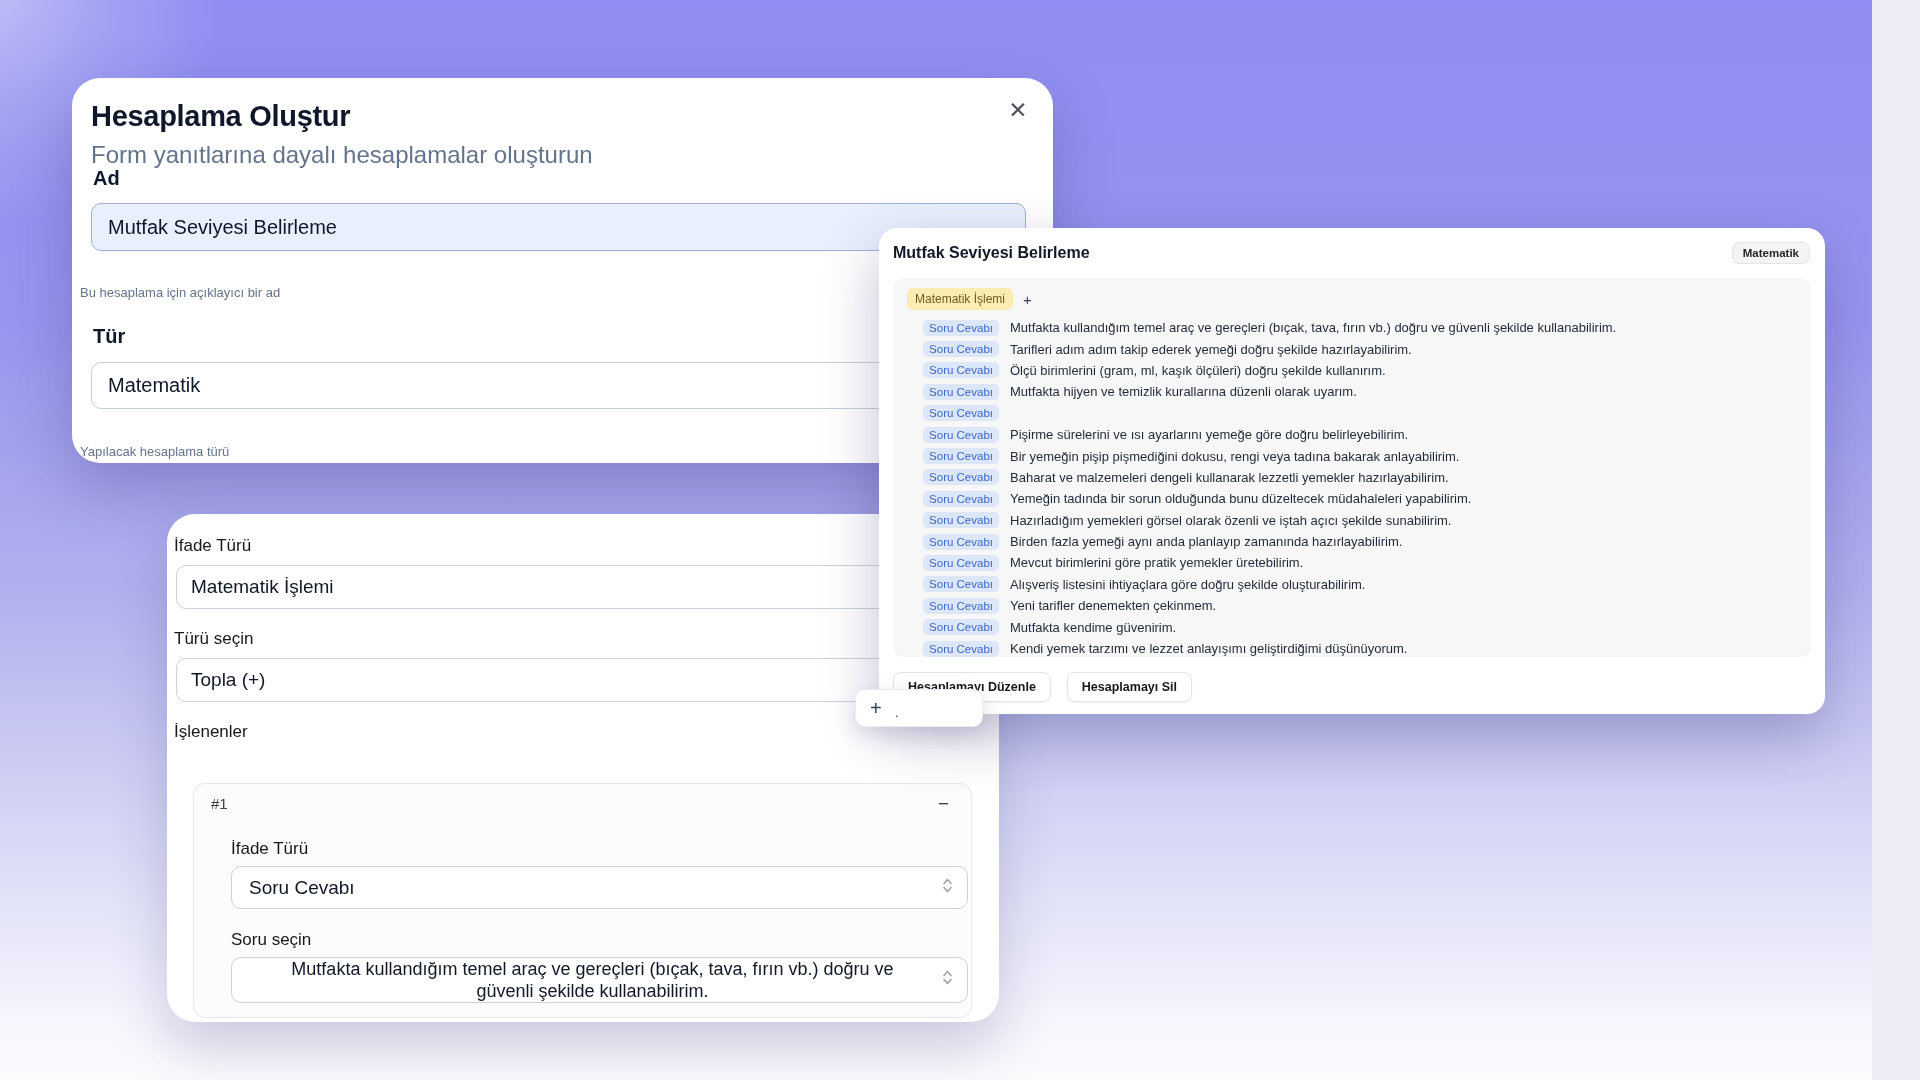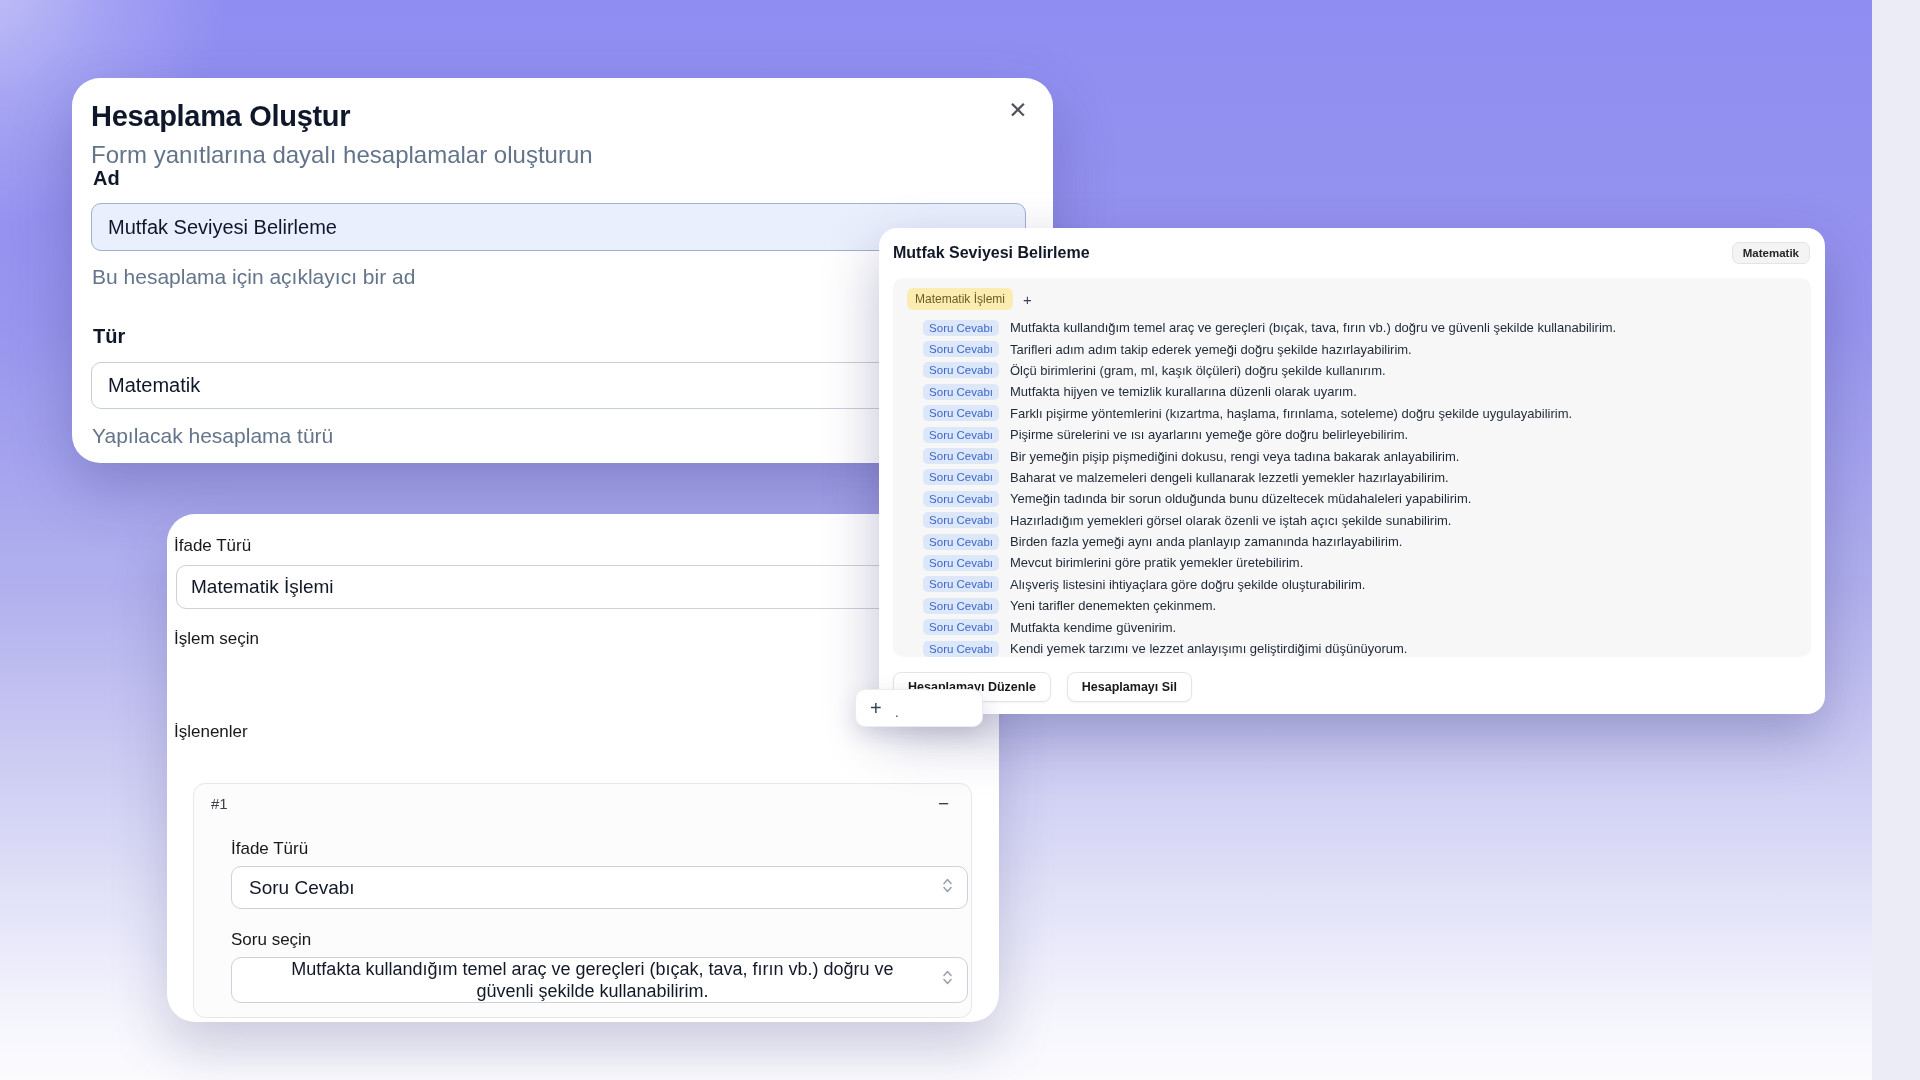--- a/index.html
+++ b/index.html
@@ -10,21 +10,21 @@
       radial-gradient(circle at -30px -30px, rgba(255,255,255,.5) 0px, rgba(255,255,255,.18) 140px, rgba(255,255,255,0) 260px),
       linear-gradient(180deg,#8f8df1 0%,#9795ee 30%,#b2b1ee 55%,#d9d9f6 78%,#f5f5fd 94%,#fbfbfe 100%);
   }
   .card{position:absolute;background:#ffffff;}
   
   .create-dialog{left:72px;top:78px;width:981px;height:385px;border-radius:28px;
     box-shadow:0 25px 60px rgba(45,45,110,.28);z-index:10;}
   .cd-title{position:absolute;left:19px;top:22px;font-size:29px;font-weight:700;color:#0f172a;letter-spacing:-.3px;}
   .cd-subtitle{position:absolute;left:19px;top:63px;font-size:24px;color:#64748b;}
   .cd-label{position:absolute;left:21px;font-size:20px;font-weight:700;color:#0f172a;}
-  .cd-helper{position:absolute;left:20px;font-size:21px;color:#64748b;}
+  .cd-helper{position:absolute;left:8px;font-size:13px;color:#64748b;margin-top:20px;}
   .cd-input{position:absolute;left:19px;top:125px;width:901px;height:46px;background:#e9effc;
     border:1px solid #9fb0d2;border-radius:10px;font-family:"Liberation Sans",sans-serif;
     font-size:20px;color:#0f172a;padding:0 16px;outline:none;}
   .cd-select{position:absolute;left:19px;top:284px;width:901px;height:45px;background:#fff;
     border:1px solid #c6cfdb;border-radius:10px;display:flex;align-items:center;
     font-size:20px;color:#0f172a;padding:0 16px;box-sizing:content-box;}
   .close-btn{position:absolute;top:15px;right:18px;width:34px;height:34px;border:none;background:transparent;
     font-size:23px;color:#52525b;cursor:pointer;line-height:34px;text-align:center;padding:0;}
   
   .detail-panel{left:879px;top:228px;width:946px;height:486px;border-radius:18px;
@@ -88,21 +88,24 @@
     </div>
     <div class="cd-helper" style="top:346px">Yapılacak hesaplama türü</div>
   </div>
 
   <div class="card expression-dialog">
     <div class="ed-label" style="top:22px">İfade Türü</div>
     <div class="ed-select" style="top:51px">
       <span>Matematik İşlemi</span>
     </div>
 
-    <div class="ed-label" style="top:115px">İşlem seçin</div>
+    <div class="ed-label" style="top:115px">Türü seçin</div>
+    <div class="ed-select" style="top:144px">
+      <span>Topla (+)</span>
+    </div>
 
     <div class="ed-label" style="top:208px;font-weight:500">İşlenenler</div>
 
     <div class="operand-card">
       <div class="oc-index">#1</div>
       <button class="oc-minus">−</button>
 
       <div class="oc-label" style="top:55px">İfade Türü</div>
       <div class="oc-select" style="top:82px;height:43px;font-size:19px;padding:0 40px 0 17px">
         <span>Soru Cevabı</span>
@@ -163,21 +166,20 @@
             <span class="dp-badge-col">
               <span class="dp-badge">Soru Cevabı</span>
             </span>
             <span class="dp-text">Mutfakta hijyen ve temizlik kurallarına düzenli olarak uyarım.</span>
           </div>
 
           <div class="dp-row">
             <span class="dp-badge-col">
               <span class="dp-badge">Soru Cevabı</span>
             </span>
-            <span class="dp-text">Farklı pişirme yöntemlerini (kızartma, haşlama, fırınlama, soteleme) doğru şekilde uygulayabilirim.</span>
           </div>
 
           <div class="dp-row">
             <span class="dp-badge-col">
               <span class="dp-badge">Soru Cevabı</span>
             </span>
             <span class="dp-text">Pişirme sürelerini ve ısı ayarlarını yemeğe göre doğru belirleyebilirim.</span>
           </div>
 
           <div class="dp-row">

